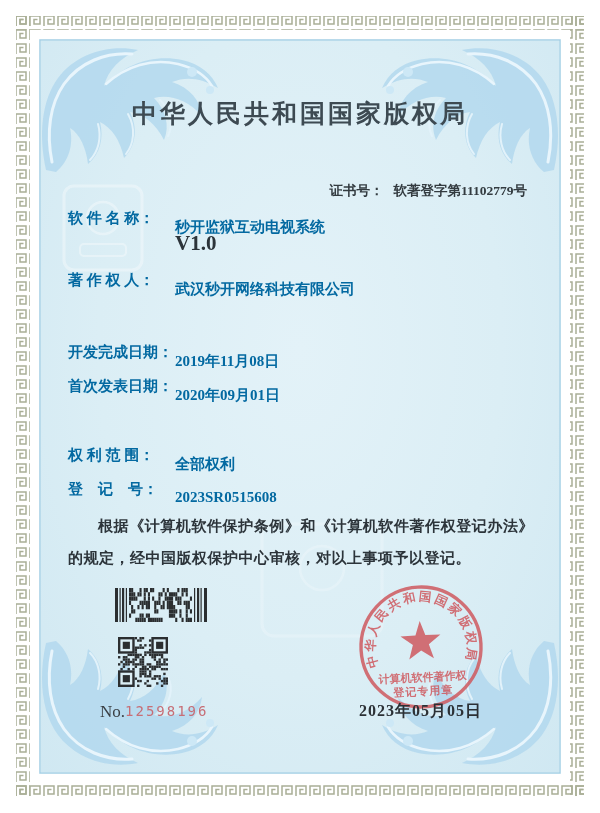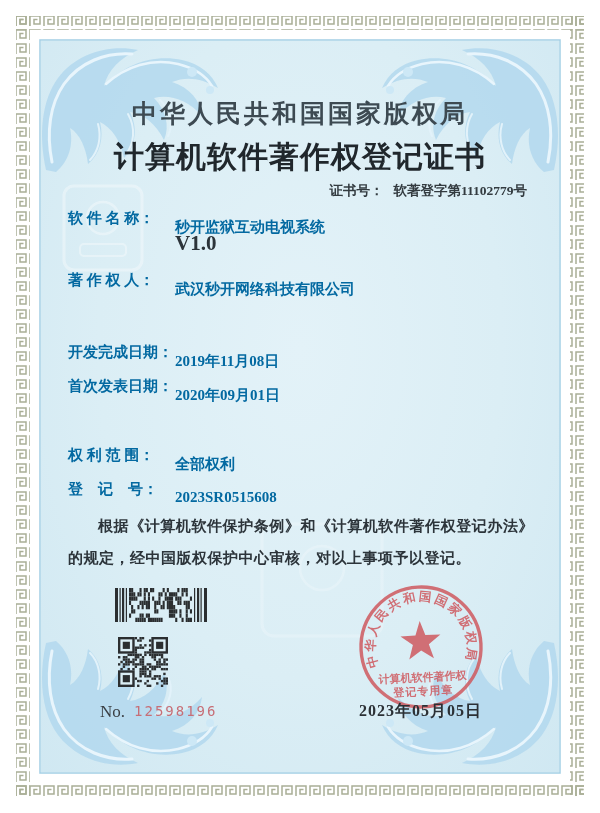--- a/index.html
+++ b/index.html
@@ -37,21 +37,21 @@
     font-size:15px;line-height:32px;color:#2c343a;font-weight:600;
     text-indent:2em;text-align:justify;letter-spacing:0.5px;
   }
 
   .barcode-wrap{position:absolute;left:115px;top:588px;width:92px;height:34px;}
   .qr-wrap{position:absolute;left:118px;top:637px;width:50px;height:50px;}
 
   .serial{position:absolute;left:100px;top:702px;font-size:17px;color:#3a3f44;}
   .serial .num{
     font-family:"DejaVu Sans Mono","Liberation Mono",monospace;
-    font-size:14px;color:#c76e76;letter-spacing:2px;margin-left:9px;
+    font-size:14px;color:#c76e76;letter-spacing:2px;
     position:relative;top:-1px;
   }
 
   .seal{position:absolute;left:352px;top:578px;width:138px;height:138px;transform:rotate(-3deg);}
   .issue-date{
     position:absolute;left:359px;top:701px;font-size:16px;font-weight:700;
     color:#2b3035;letter-spacing:1px;
   }
 </style>
 </head>
@@ -96,21 +96,20 @@
     <g opacity="0.22">
       <rect x="262" y="524" width="120" height="112" rx="12" fill="none" stroke="#ffffff" stroke-width="3"></rect>
       <circle cx="322" cy="568" r="22" fill="none" stroke="#ffffff" stroke-width="2.5"></circle>
     </g>
   </svg>
 
   <div class="content">
 
     <div class="authority">中华人民共和国国家版权局</div>
 
-    <div class="cert-title">计算机软件著作权登记证书</div>
 
     <div class="cert-no">
       <span class="lbl">证书号：</span><span>软著登字第11102779号</span>
     </div>
 
     <div class="field" style="top:209px">
       <span class="flabel">软 件 名 称：</span>
       <span class="fvalue">秒开监狱互动电视系统</span>
     </div>
     <div class="fvalue2" style="top:231px">V1.0</div>

